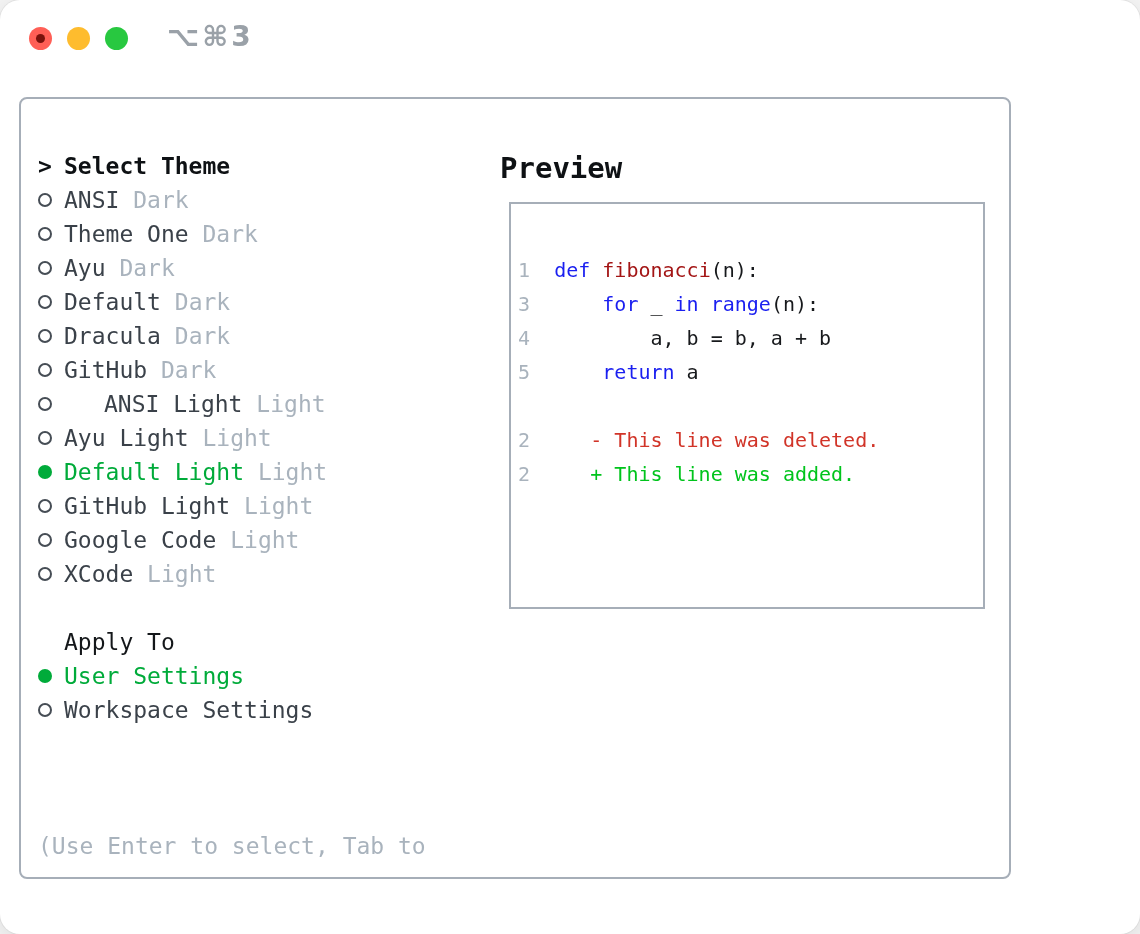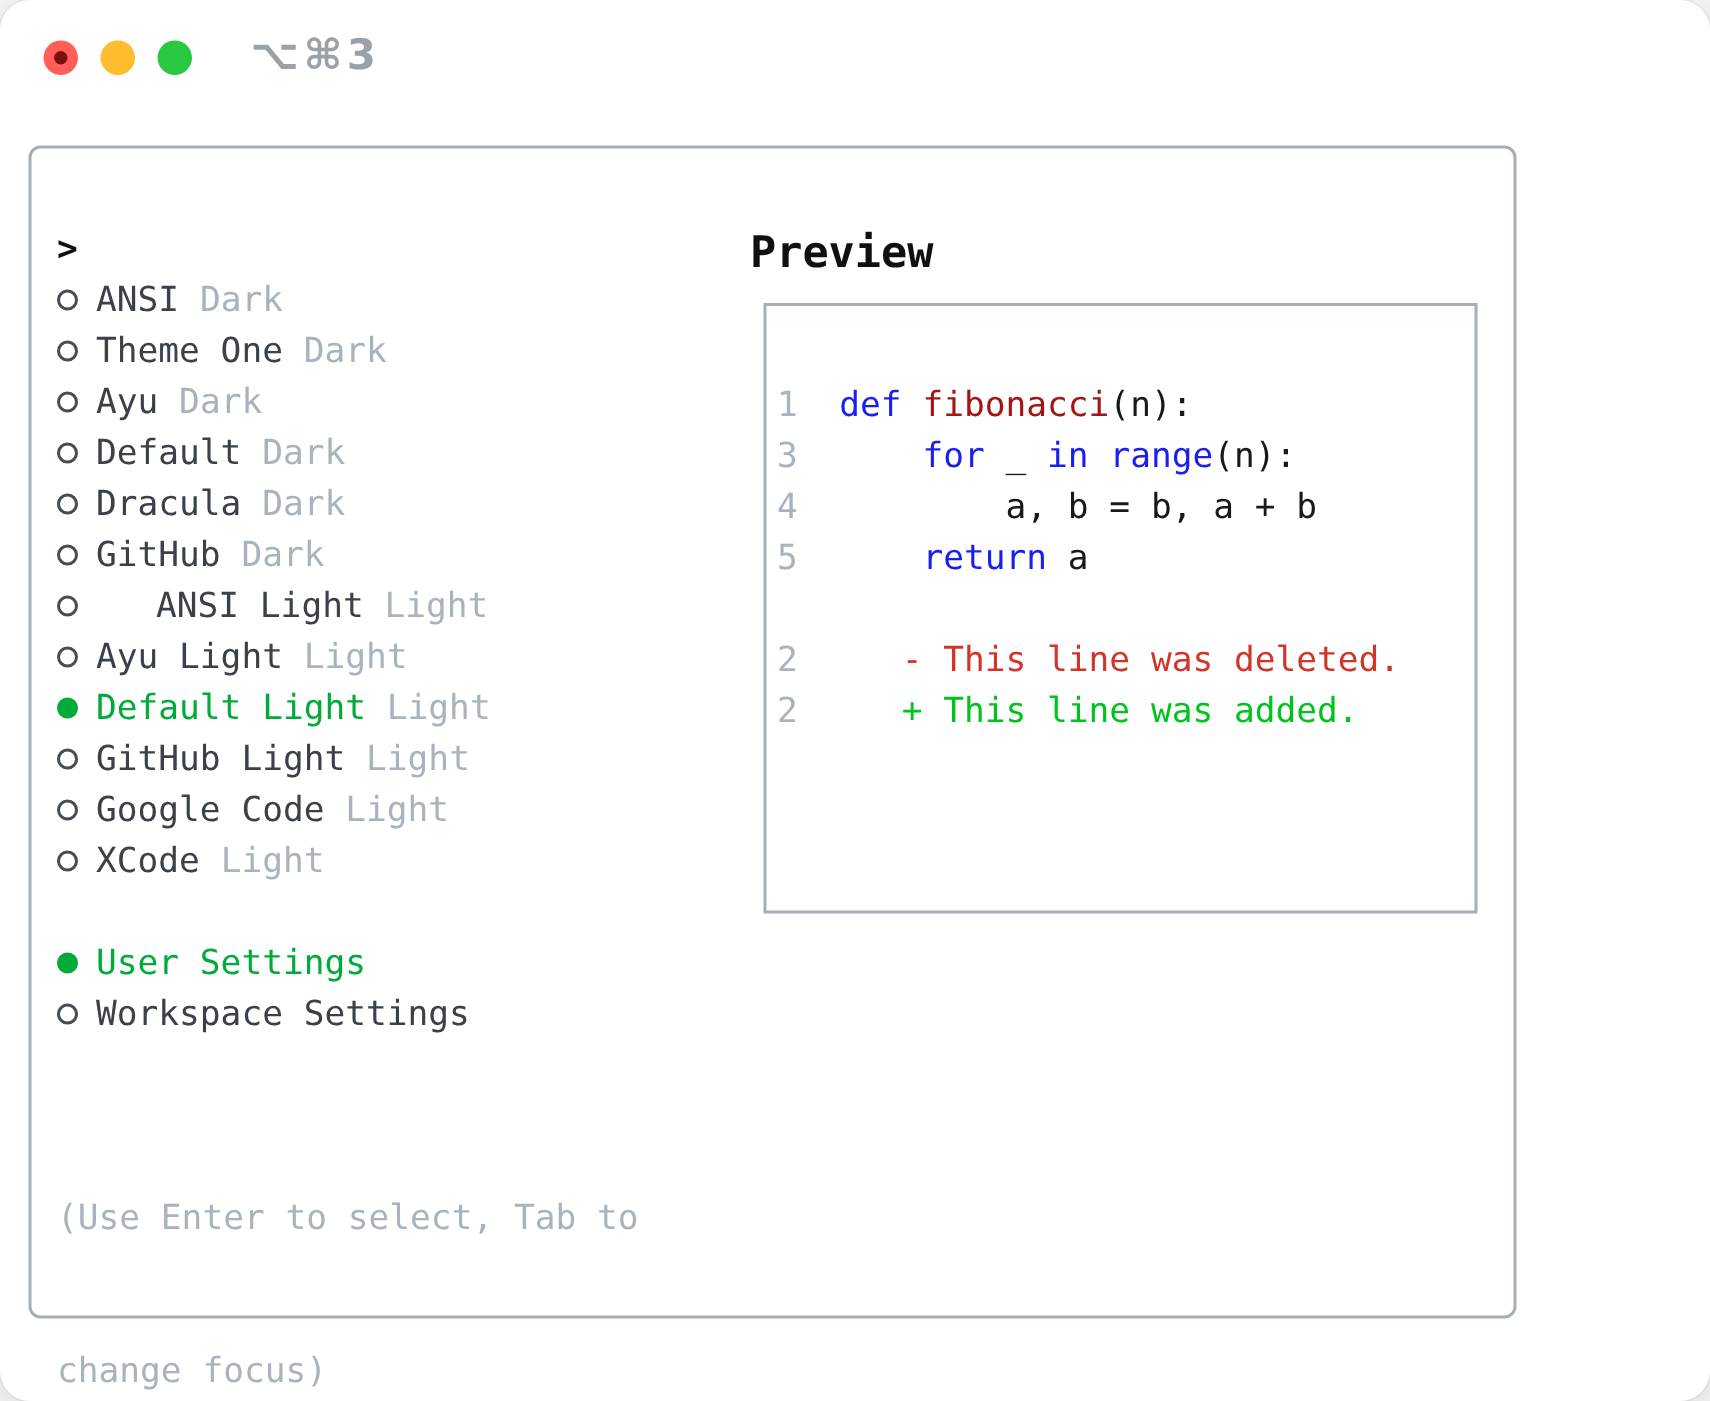--- a/index.html
+++ b/index.html
@@ -29,21 +29,21 @@
   .hdr{font-weight:bold;color:#0e1114;}
   .subhdr{color:#14171a;}
   .label{white-space:pre;}
   .hint{font-size:23px;line-height:34px;color:#a9b3bd;white-space:pre;}
 
   
   .preview-title{position:absolute;left:479px;top:52px;height:34px;line-height:34px;
                  font-size:29px;font-weight:bold;color:#0e1114;}
   .preview-box{position:absolute;left:488px;top:103px;width:476px;height:407px;box-sizing:border-box;
                border:2px solid #a6aeb8;background:#fff;padding:49px 0 0 7px;overflow:hidden;}
-  .pline{white-space:pre;height:34px;line-height:34px;font-size:23px;}
+  .pline{white-space:pre;height:34px;line-height:34px;font-size:20px;}
 </style>
 </head>
 <body>
 
 <div class="window">
 
   <div>
     <span class="tl tl-red">
         <span class="tl-dot"></span>
       </span>
@@ -52,20 +52,21 @@
     <span class="shortcut">⌥⌘3</span>
   </div>
 
   <div class="main-box">
 
     <div class="left-col">
       <div class="row">
         <span class="bullet-cell">
             <span class="cursor">&gt;</span>
           </span>
+        <span class="hdr">Select Theme</span>
       </div>
 
       <div>
           <div class="row">
             <span class="bullet-cell">
               <span class="circle"></span>
             </span>
             <span class="label"><span style="color: rgb(58, 65, 73);">ANSI</span><span> </span><span style="color: rgb(169, 179, 189);">Dark</span></span>
           </div>
           <div class="row">
@@ -131,20 +132,24 @@
           <div class="row">
             <span class="bullet-cell">
               <span class="circle"></span>
             </span>
             <span class="label"><span style="color: rgb(58, 65, 73);">XCode</span><span> </span><span style="color: rgb(169, 179, 189);">Light</span></span>
           </div>
         </div>
 
       <div class="row"></div>
 
+      <div class="row">
+        <span class="bullet-cell"></span>
+        <span class="subhdr">Apply To</span>
+      </div>
 
       <div>
           <div class="row">
             <span class="bullet-cell">
               <span class="circle filled"></span>
             </span>
             <span style="color: rgb(0, 171, 58);">User Settings</span>
           </div>
           <div class="row">
             <span class="bullet-cell">

